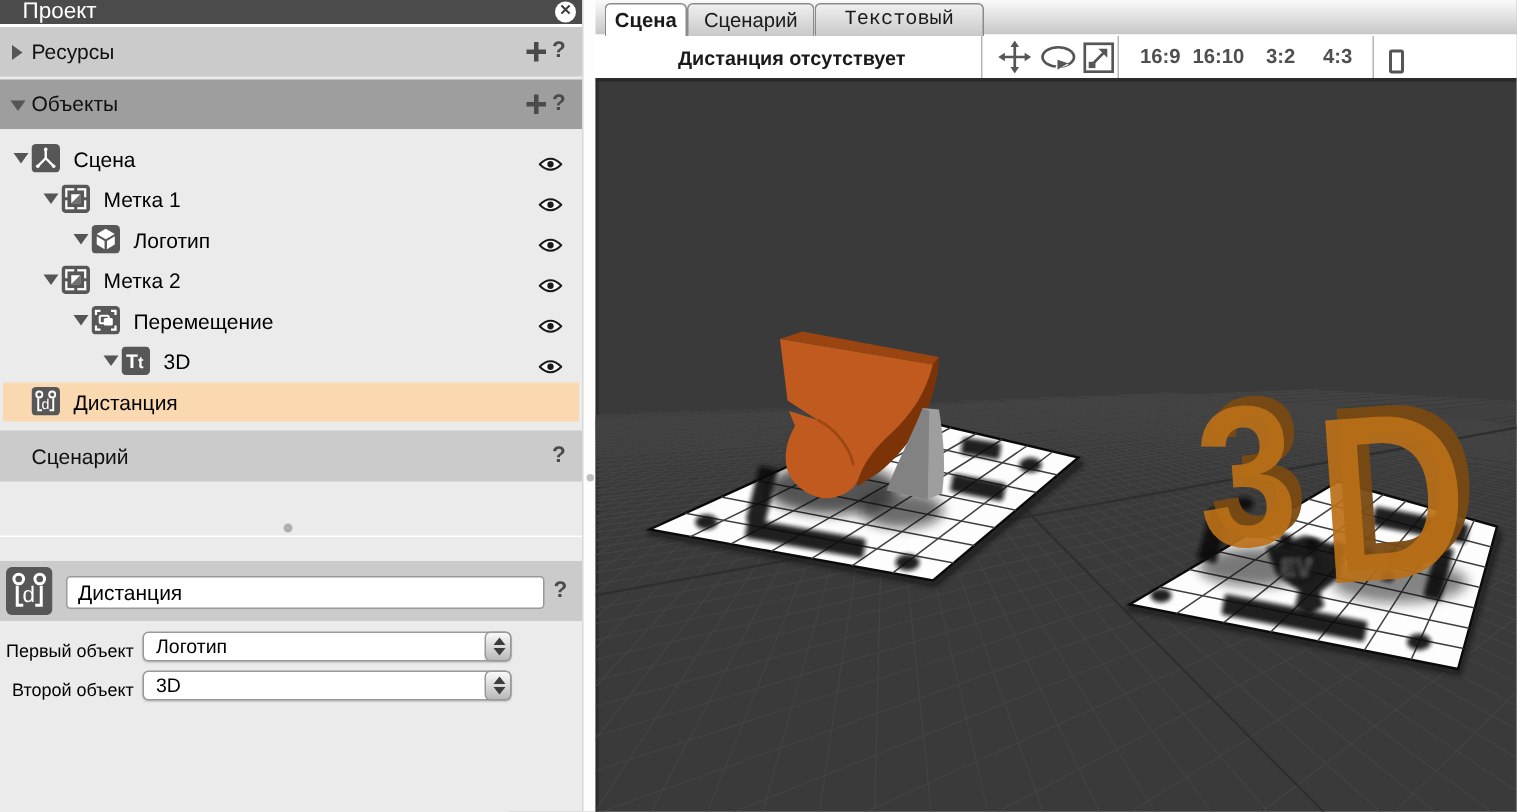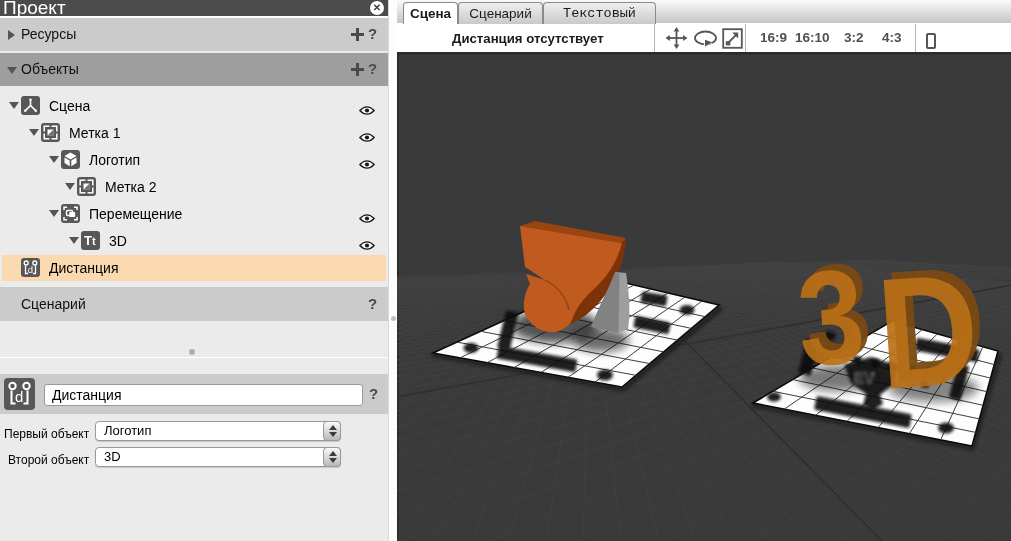--- a/index.html
+++ b/index.html
@@ -3,21 +3,21 @@
 <meta charset="utf-8">
 <style>
 * { margin:0; padding:0; box-sizing:border-box; }
 html,body { width:1011px; height:541px; overflow:hidden; background:#fff;
   font-family:"Liberation Sans", sans-serif; }
 #root { position:absolute; top:0; left:0; width:1011px; height:541px; }
 
 #lpanel { position:absolute; left:0; top:0; width:388px; height:541px; background:#ebebeb; }
 #gutter { position:absolute; left:388px; top:0; width:9px; height:541px; background:#fdfdfd; border-left:1px solid #d8d8d8;}
 .phead { position:absolute; left:0; width:388px; height:16px; background:#4b4b4b;
-  color:#fff; font-size:19px; line-height:15px; padding-left:3px; }
+  color:#fff; font-size:15px; line-height:15px; padding-left:15px; }
 .closebtn { position:absolute; right:4px; top:0px; width:14px; height:14px; background:#fff;
   border-radius:50%; }
 .closebtn:before { content:"✕"; position:absolute; left:0; top:0; width:14px; height:14px;
   color:#3c3c3c; font-size:10px; font-weight:bold; line-height:14px; text-align:center; }
 .secrow { position:absolute; left:0; width:388px; height:33px; font-size:14px; color:#111; }
 .secrow .lbl { position:absolute; left:21px; top:8px; }
 .plus { position:absolute; left:351px; top:9px; width:14px; height:14px; }
 .plus:before { content:""; position:absolute; left:0; top:6px; width:13px; height:3px; background:#4a4a4a; }
 .plus:after { content:""; position:absolute; left:5px; top:1px; width:3px; height:13px; background:#4a4a4a; }
 .qmark { position:absolute; left:368px; top:7px; color:#4a4a4a; font-size:15px; font-weight:bold; }
@@ -125,21 +125,21 @@
               <polygon points="9.5,2.5 15.5,6 9.5,9.5 3.5,6" fill="#fff"></polygon>
               <polygon points="3.5,7.5 8.7,10.6 8.7,16.2 3.5,13" fill="#fff"></polygon>
               <polygon points="15.5,7.5 10.3,10.6 10.3,16.2 15.5,13" fill="#fff"></polygon>
             </svg></span>
       <span class="name" style="left:89px;">Логотип</span>
       <span class="eye"><svg width="16" height="11" viewBox="0 0 16 11">
               <path d="M0.8 5.5 Q8 -1.8 15.2 5.5 Q8 12.8 0.8 5.5 Z" fill="#fafafa" stroke="#1a1a1a" stroke-width="1.3"></path>
               <circle cx="8" cy="5.5" r="2.1" fill="#1a1a1a"></circle>
             </svg></span>
     </div>
-    <div class="trow" style="top:174px;margin-left:36px;">
+    <div class="trow" style="top:174px;">
       <div class="tri-d" style="position:absolute; left:29px; top:9px;"></div>
       <span class="ticon" style="left:41px;"><svg width="19" height="19" viewBox="0 0 19 19">
               <rect x="0" y="0" width="19" height="19" rx="3" fill="#575757"></rect>
               <rect x="3.2" y="3.2" width="12.6" height="12.6" fill="none" stroke="#fff" stroke-width="1.5"></rect>
               <g stroke="#575757" stroke-width="2">
                 <line x1="9.5" y1="2" x2="9.5" y2="5"></line>
                 <line x1="9.5" y1="14" x2="9.5" y2="17"></line>
                 <line x1="2" y1="9.5" x2="5" y2="9.5"></line>
                 <line x1="14" y1="9.5" x2="17" y2="9.5"></line>
               </g>

